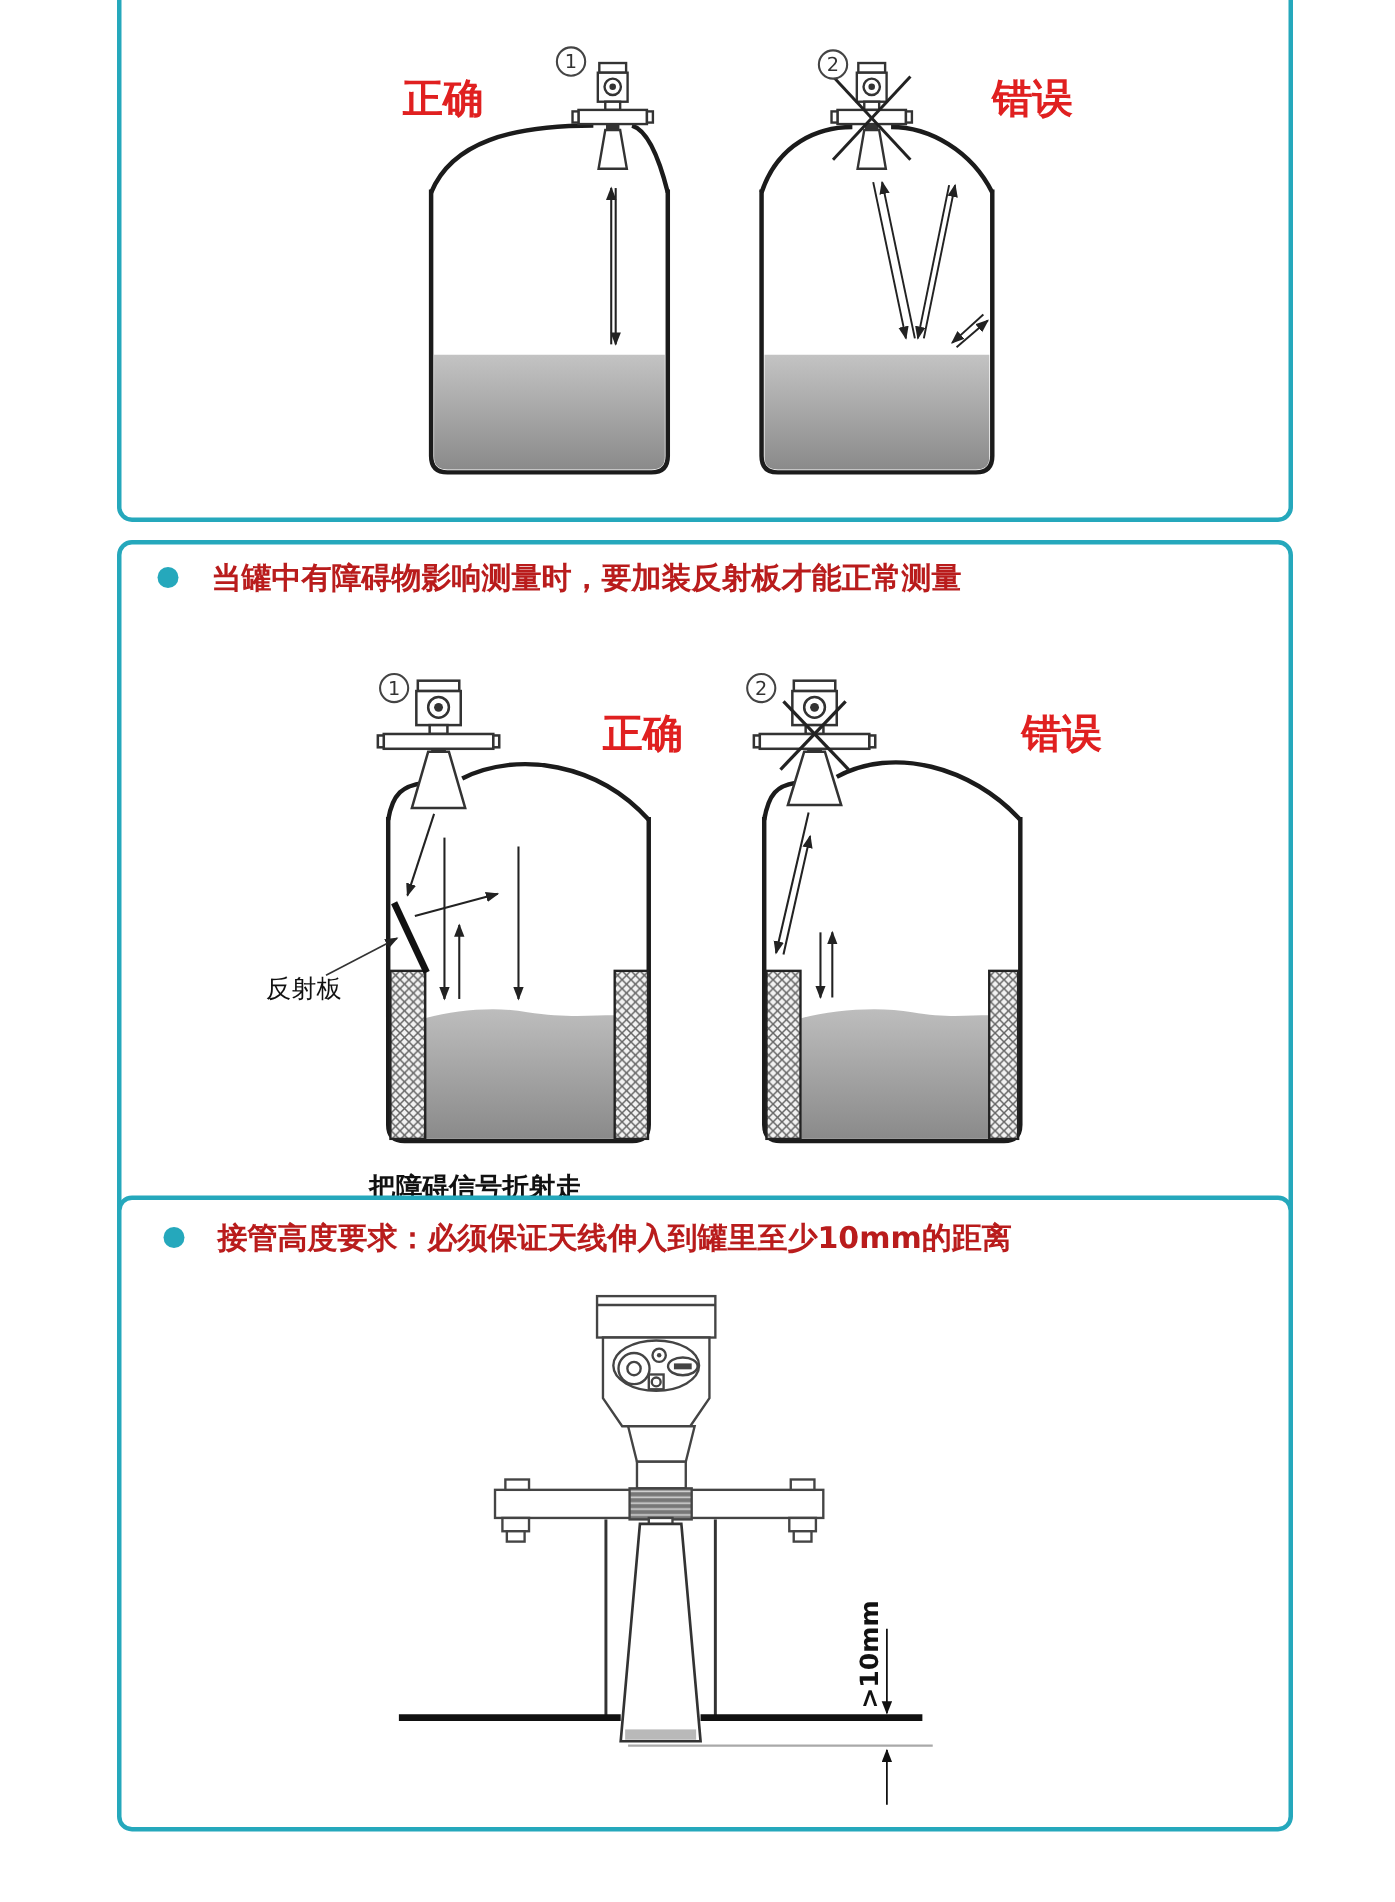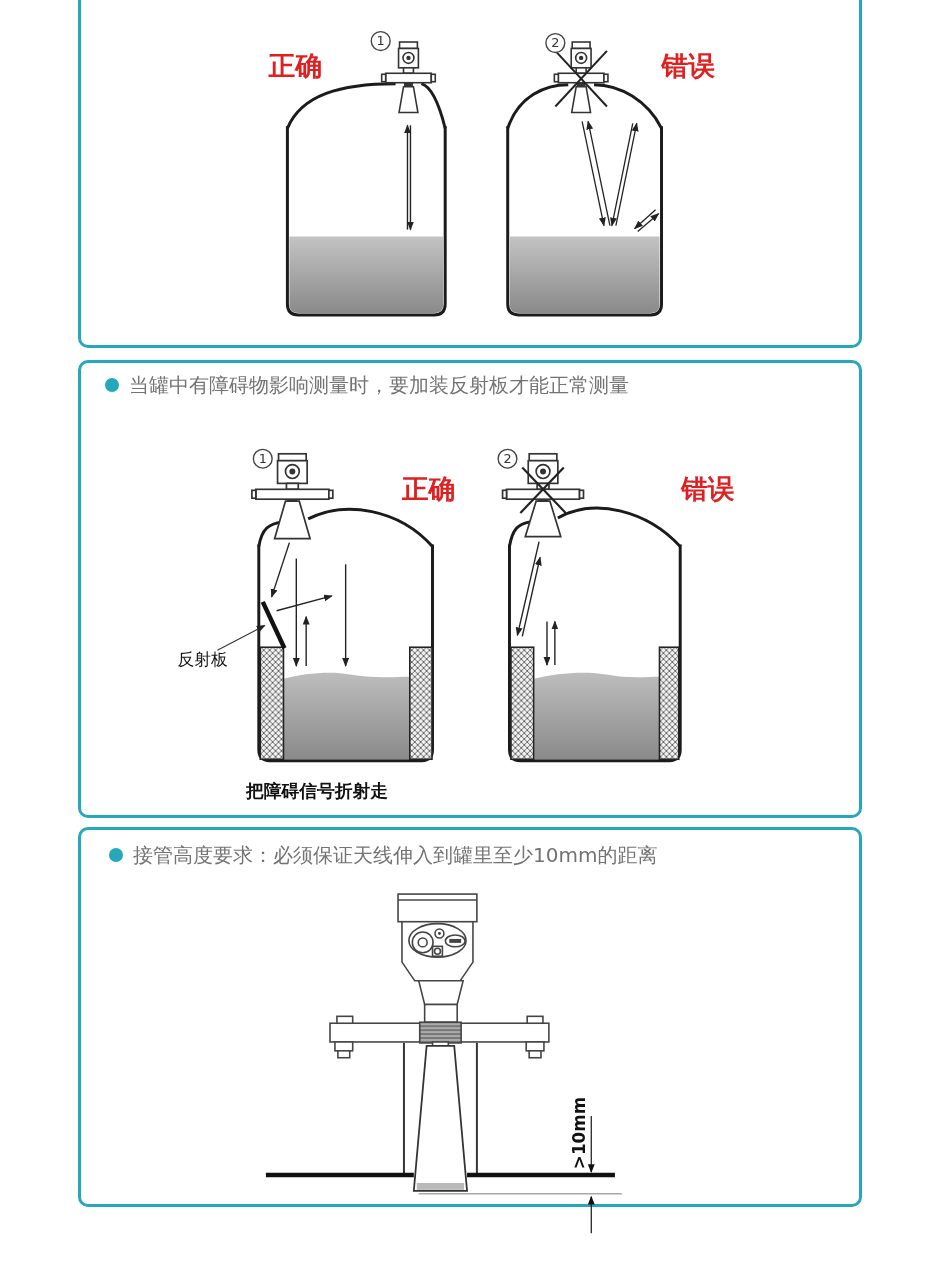--- a/index.html
+++ b/index.html
@@ -6,28 +6,28 @@
   .page{
     position:relative;width:930px;height:1268px;background:#ffffff;
     overflow:hidden;font-family:"DejaVu Sans",sans-serif;
   }
   .panel{
     position:absolute;left:78px;width:784px;background:#ffffff;
     border:3px solid #25a8bc;border-radius:10px;box-sizing:border-box;
   }
   .panel1{top:-16px;height:364px;}
   .panel2{top:360px;height:458px;}
-  .panel3{top:827px;height:380px;}
+  .panel3{top:797px;height:424px;}
   .panel svg{position:absolute;left:0;width:778px;display:block;}
   .panel1 svg{top:13px;height:348px;}
   .panel2 svg{top:0;height:452px;}
   .panel3 svg{top:0;height:418px;}
   .hdr{
-    position:absolute;display:flex;align-items:flex-start;gap:10px;
-    font-size:20px;font-weight:normal;color:#737373;line-height:1.25;z-index:5;
+    position:absolute;display:flex;align-items:flex-start;gap:22px;
+    font-size:20px;font-weight:bold;color:#b91c1c;line-height:1.25;z-index:5;
   }
   .panel2 .hdr{top:10px;left:24px;}
   .panel3 .hdr{top:13px;left:28px;}
   .bullet{
     width:14px;height:14px;border-radius:50%;background:#25a8bc;
     flex:0 0 auto;margin-top:5px;
   }
   text{font-family:"DejaVu Sans",sans-serif;}
   .redlbl{fill:#e02020;font-weight:bold;font-size:27px;}
   .calloutnum{fill:#333;font-size:13px;}

